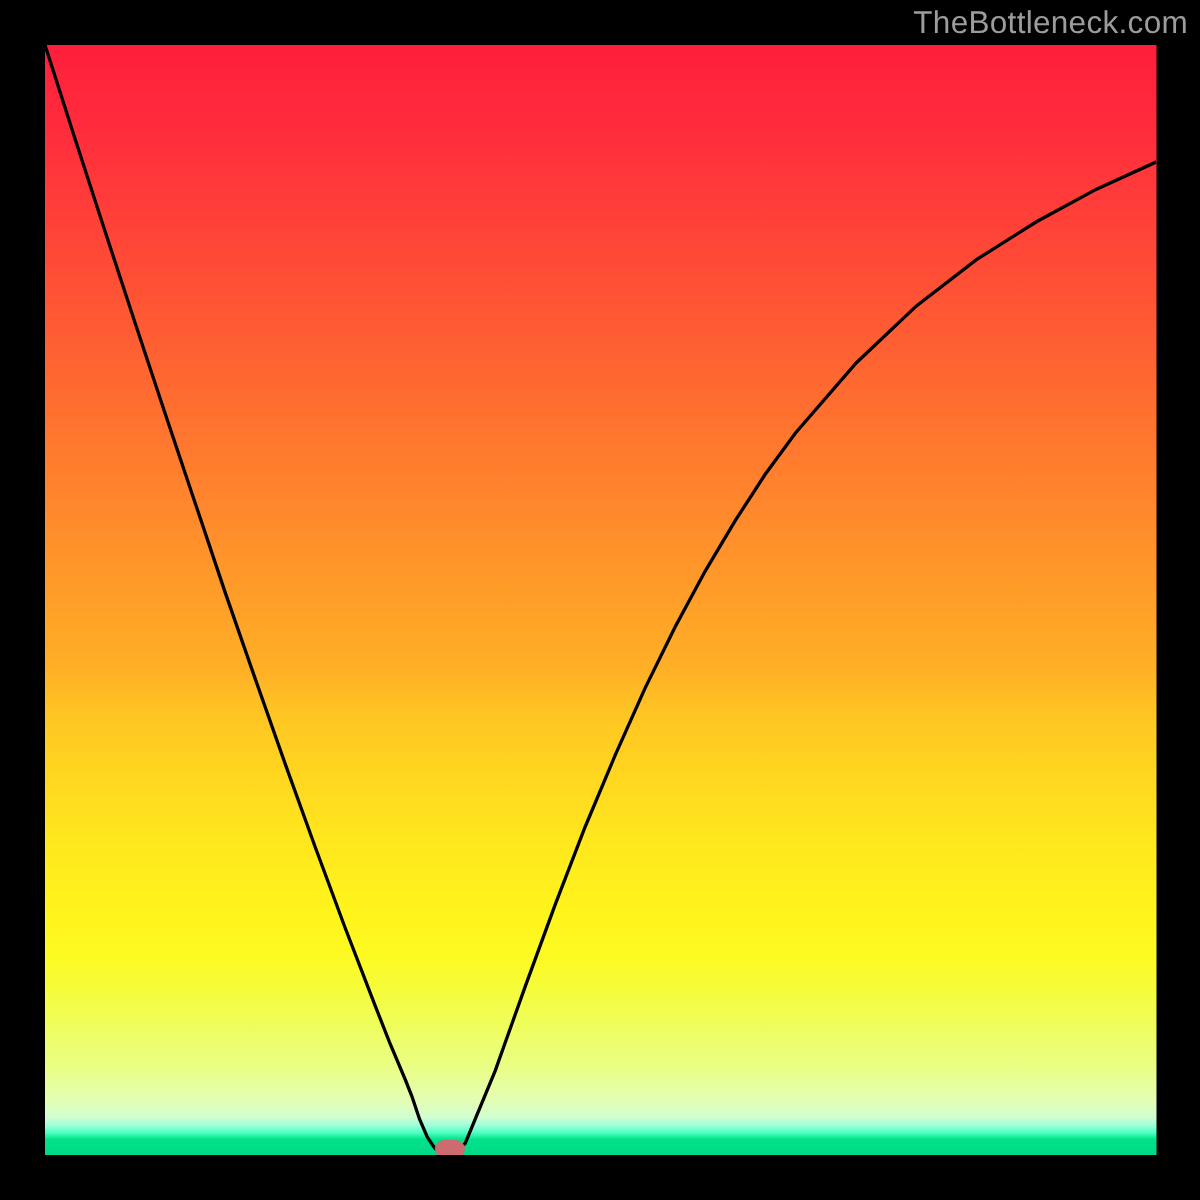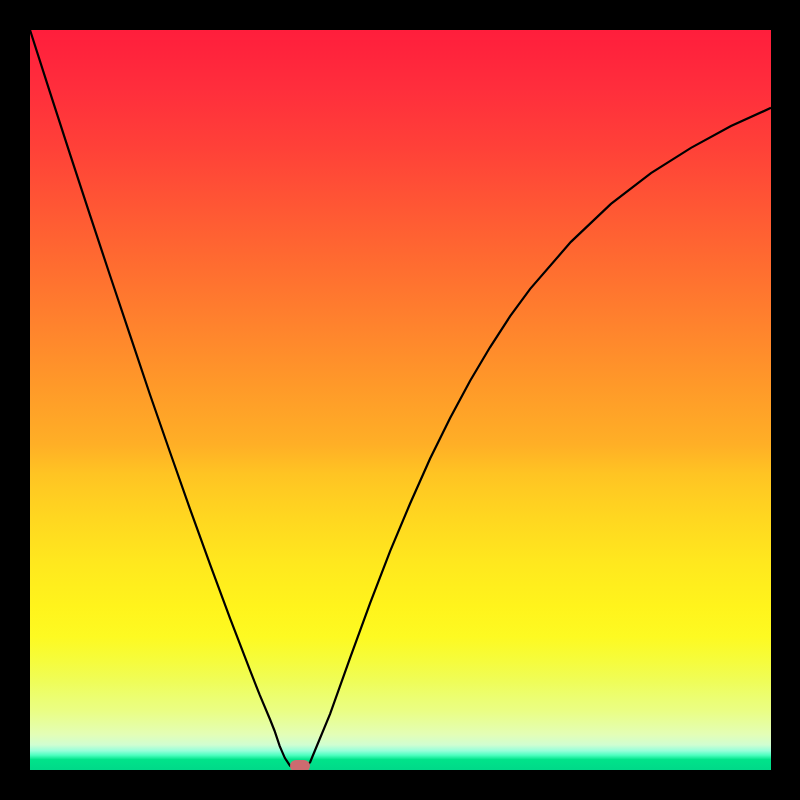--- a/index.html
+++ b/index.html
@@ -81,14 +81,15 @@
   <div class="plot-area">
 
     <svg class="curve" viewBox="0 0 741 740" preserveAspectRatio="none">
       <path id="curve-path" d="M0.00 0.00 L20.01 62.43 L40.01 124.15 L60.02 185.18 L80.03 245.50 L100.04 305.12 L120.04 364.74 L140.05 422.26 L160.06 479.07 L180.06 534.48 L200.07 588.49 L220.08 640.40 L229.71 664.95 L240.08 689.50 L244.53 700.72 L249.72 716.15 L254.90 728.08 L260.09 735.79 L270.46 740.00 L280.10 732.28 L300.11 683.89 L320.11 627.77 L340.12 573.06 L360.13 521.16 L380.13 473.46 L400.14 428.57 L420.15 387.89 L440.15 350.71 L460.16 317.04 L480.17 286.18 L500.18 258.82 L540.93 211.83 L580.94 173.95 L620.96 143.09 L660.97 117.84 L700.99 96.09 L741.00 77.86" fill="none" stroke="#000" stroke-width="2.2"></path>
     </svg>
 
     <div class="dot" id="marker-dot" style="left: 260.465px; top: 730px;"></div>
 
   </div>
 
+  <div class="watermark">TheBottleneck.com</div>
 
 </div>
 
 </body></html>

